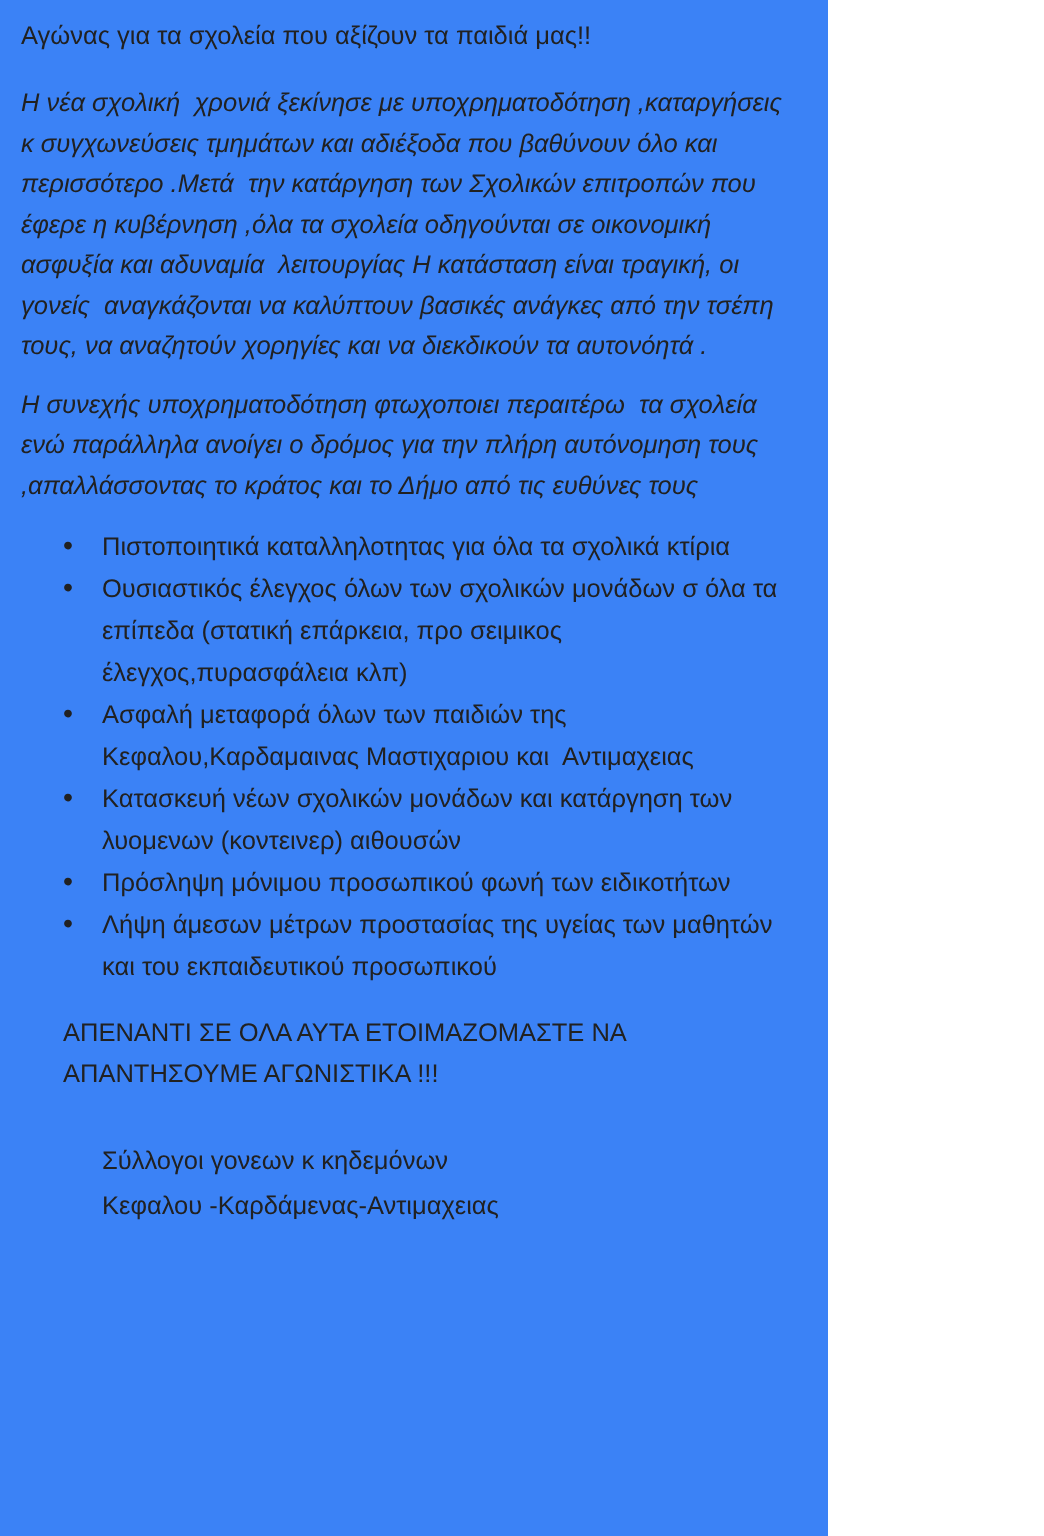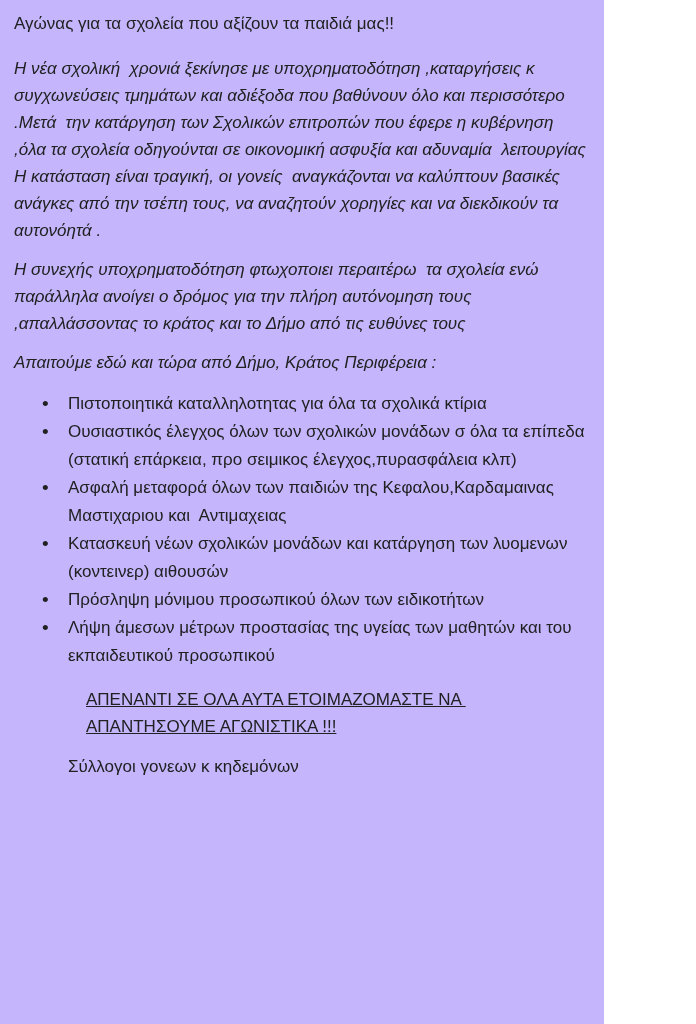--- a/index.html
+++ b/index.html
@@ -3,23 +3,23 @@
 <meta charset="utf-8">
 <style>
   * { box-sizing: border-box; margin: 0; padding: 0; }
   html, body {
     width: 696px;
     height: 1024px;
     background: #ffffff;
     font-family: "Liberation Sans", "DejaVu Sans", sans-serif;
   }
   .page {
-    width: 604px;
+    width: 552px;
     height: 1024px;
-    background: #c4b5fd;
+    background: #3b82f6;
     color: #212121;
     padding: 10px 18px 0 14px;
     font-size: 17px;
     line-height: 27px;
     overflow: hidden;
   }
   .page p { white-space: pre-wrap; }
   .headline { margin-bottom: 18px; }
   .para { margin-bottom: 12px; font-style: italic; }
   ul.demands {
@@ -34,51 +34,50 @@
     white-space: pre-wrap;
   }
   ul.demands li::before {
     content: "\2022";
     position: absolute;
     left: 2px;
     top: 0;
     font-size: 19px;
   }
   .statement {
-    margin: 16px 0 12px 72px;
-    text-decoration: underline;
+    margin: 16px 0 12px 28px;
   }
   .closing { margin-top: 16px; margin-bottom: 12px; }
-  .signature { margin-left: 54px; margin-top: 12px; }
+  .signature { margin-left: 54px; margin-top: 30px; }
   .signature p { line-height: 30px; }
 </style>
 </head>
 <body>
 
 <div class="page">
 
   <p class="headline">Αγώνας για τα σχολεία που αξίζουν τα παιδιά μας!!</p>
 
 
   <p class="para">Η νέα σχολική  χρονιά ξεκίνησε με υποχρηματοδότηση ,καταργήσεις κ συγχωνεύσεις τμημάτων και αδιέξοδα που βαθύνουν όλο και περισσότερο .Μετά  την κατάργηση των Σχολικών επιτροπών που έφερε η κυβέρνηση ,όλα τα σχολεία οδηγούνται σε οικονομική ασφυξία και αδυναμία  λειτουργίας Η κατάσταση είναι τραγική, οι γονείς  αναγκάζονται να καλύπτουν βασικές ανάγκες από την τσέπη τους, να αναζητούν χορηγίες και να διεκδικούν τα αυτονόητά .</p>
 
   <p class="para">Η συνεχής υποχρηματοδότηση φτωχοποιει περαιτέρω  τα σχολεία ενώ παράλληλα ανοίγει ο δρόμος για την πλήρη αυτόνομηση τους ,απαλλάσσοντας το κράτος και το Δήμο από τις ευθύνες τους</p>
 
-  <p class="para">Απαιτούμε εδώ και τώρα από Δήμο, Κράτος Περιφέρεια :</p>
 
   <ul class="demands">
     <li>Πιστοποιητικά καταλληλοτητας για όλα τα σχολικά κτίρια</li>
     <li>Ουσιαστικός έλεγχος όλων των σχολικών μονάδων σ όλα τα επίπεδα (στατική επάρκεια, προ σειμικος έλεγχος,πυρασφάλεια κλπ)</li>
     <li>Ασφαλή μεταφορά όλων των παιδιών της Κεφαλου,Καρδαμαινας Μαστιχαριου και  Αντιμαχειας</li>
     <li>Κατασκευή νέων σχολικών μονάδων και κατάργηση των λυομενων (κοντεινερ) αιθουσών</li>
-    <li>Πρόσληψη μόνιμου προσωπικού όλων των ειδικοτήτων</li>
+    <li>Πρόσληψη μόνιμου προσωπικού φωνή των ειδικοτήτων</li>
     <li>Λήψη άμεσων μέτρων προστασίας της υγείας των μαθητών και του εκπαιδευτικού προσωπικού</li>
   </ul>
 
   <p class="statement">ΑΠΕΝΑΝΤΙ ΣΕ ΟΛΑ ΑΥΤΑ ΕΤΟΙΜΑΖΟΜΑΣΤΕ ΝΑ ΑΠΑΝΤΗΣΟΥΜΕ ΑΓΩΝΙΣΤΙΚΑ !!!</p>
 
 
 
   <div class="signature">
     <p>Σύλλογοι γονεων κ κηδεμόνων</p>
+    <p>Κεφαλου -Καρδάμενας-Αντιμαχειας</p>
   </div>
 
 </div>
 
 </body></html>

